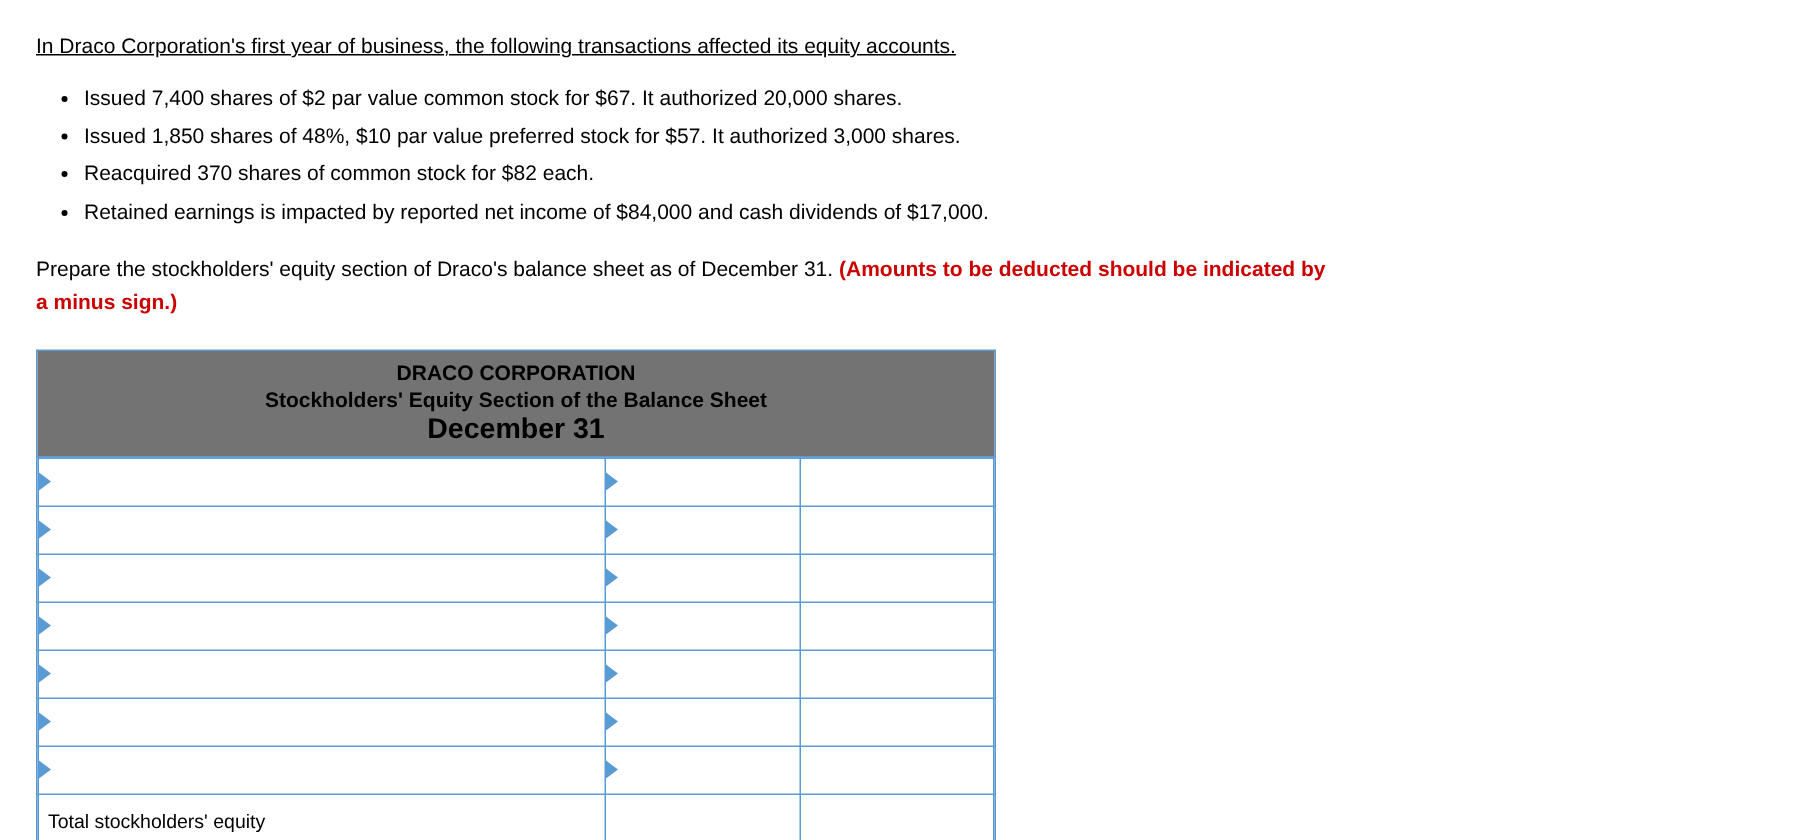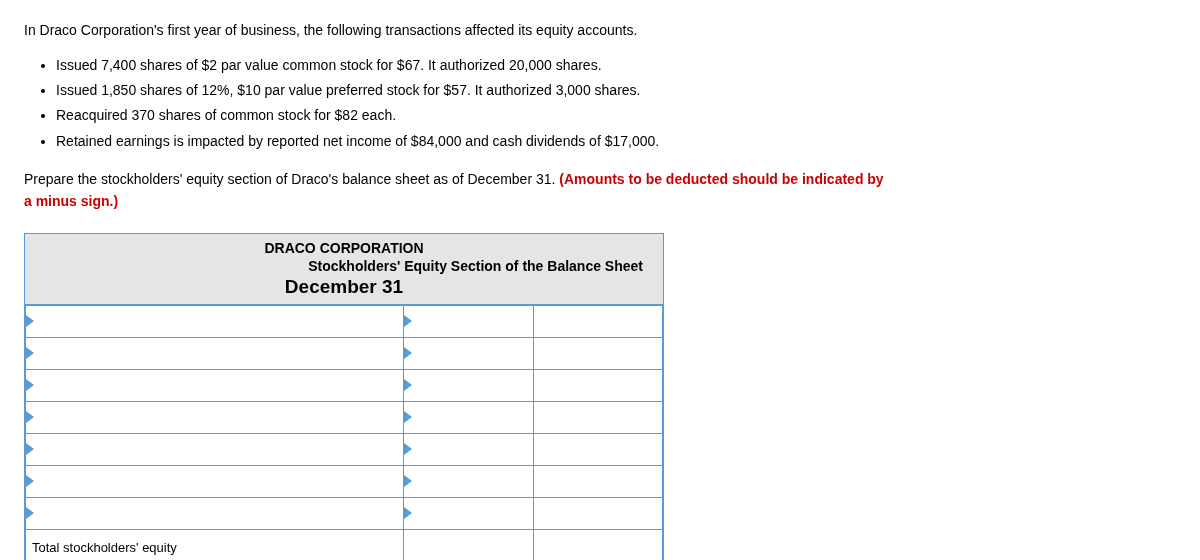--- a/index.html
+++ b/index.html
@@ -14,20 +14,21 @@
       background: #ffffff;
       color: #000000;
       padding: 20px 24px;
       width: 1200px;
       min-height: 560px;
     }
 
     .intro-text {
       margin-bottom: 12px;
       line-height: 1.5;
+      text-decoration: underline;
     }
 
     .bullet-list {
       list-style: disc;
       padding-left: 32px;
       margin-bottom: 14px;
       line-height: 1.8;
     }
 
     .instruction-text {
@@ -41,37 +42,36 @@
       font-weight: bold;
     }
 
     .table-container {
       width: 640px;
       border: 1px solid #5b9bd5;
       border-collapse: collapse;
     }
 
     .table-header {
-      background-color: #e5e5e5;
+      background-color: #737373;
       text-align: center;
-      padding: 6px 20px;
+      padding: 6px 8px;
       border-bottom: 1px solid #5b9bd5;
     }
 
     .table-header .corp-title {
       font-weight: bold;
       font-size: 14px;
       margin-bottom: 2px;
     }
 
     .table-header .section-title {
       font-weight: bold;
       font-size: 14px;
       margin-bottom: 2px;
-      text-align: right;
     }
 
     .table-header .date-title {
       font-weight: bold;
       font-size: 19px;
     }
 
     .equity-table {
       width: 100%;
       border-collapse: collapse;
@@ -135,21 +135,21 @@
       font-size: 13px;
     }
   </style>
 </head>
 <body>
 
 <p class="intro-text">In Draco Corporation's first year of business, the following transactions affected its equity accounts.</p>
 
 <ul class="bullet-list">
   <li>Issued 7,400 shares of $2 par value common stock for $67. It authorized 20,000 shares.</li>
-  <li>Issued 1,850 shares of 12%, $10 par value preferred stock for $57. It authorized 3,000 shares.</li>
+  <li>Issued 1,850 shares of 48%, $10 par value preferred stock for $57. It authorized 3,000 shares.</li>
   <li>Reacquired 370 shares of common stock for $82 each.</li>
   <li>Retained earnings is impacted by reported net income of $84,000 and cash dividends of $17,000.</li>
 </ul>
 
 <p class="instruction-text">
   <span>Prepare the stockholders' equity section of Draco's balance sheet as of December 31.</span>
   <span class="bold-red"> <span>(Amounts to be deducted should be indicated by a minus sign.)</span></span>
 </p>
 
 <div class="table-container">

